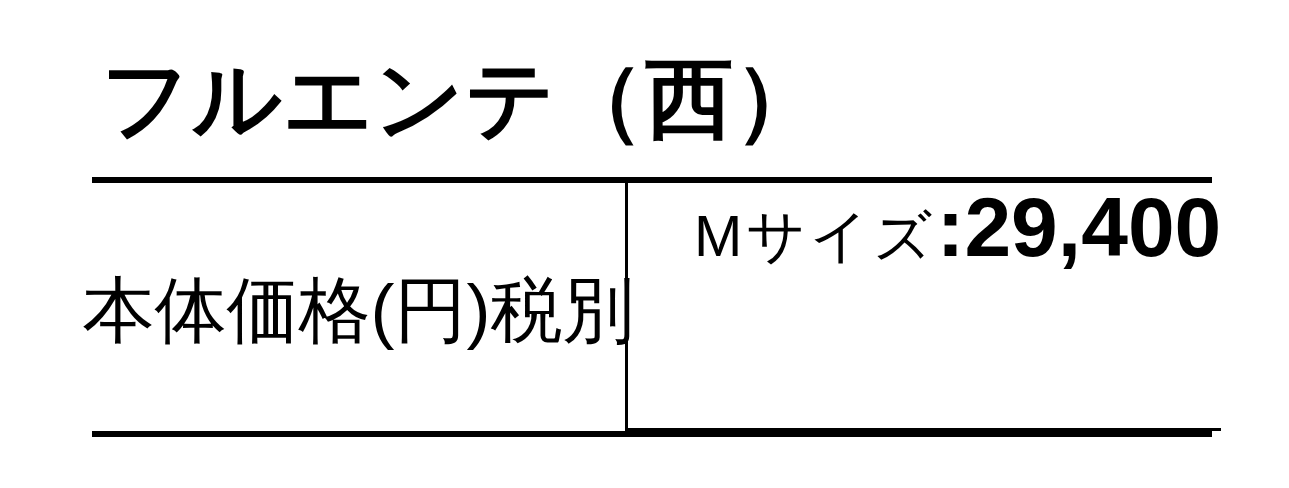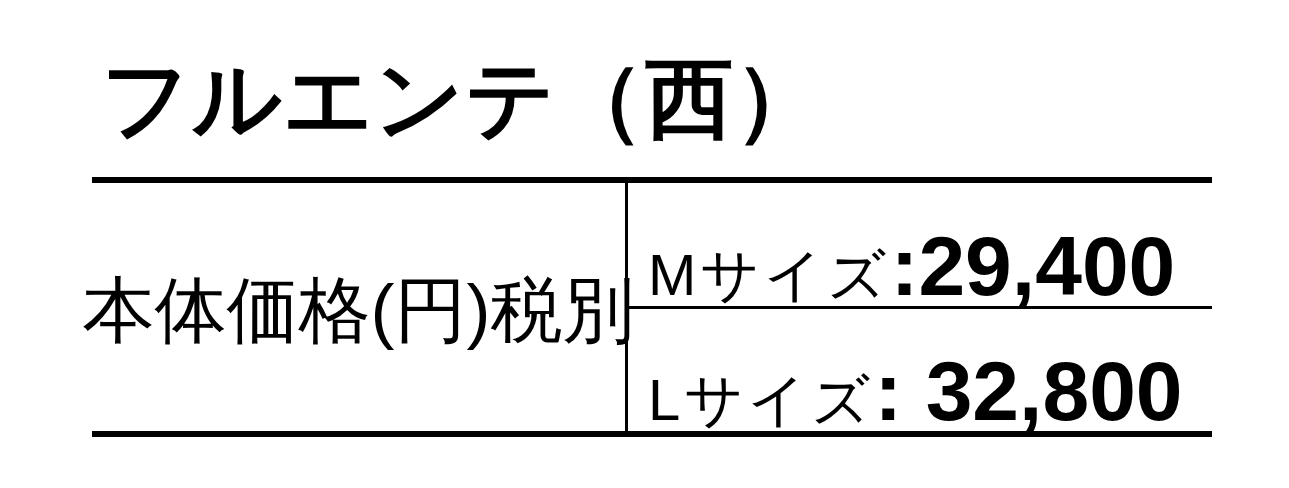--- a/index.html
+++ b/index.html
@@ -57,22 +57,22 @@
   }
 
   .rows-col {
     flex: 1;
     display: flex;
     flex-direction: column;
   }
   .price-row {
     flex: 1;
     display: flex;
-    align-items: flex-end;
-    padding-left: 20px;
+    align-items: flex-start;
+    padding-left: 66px;
     box-sizing: border-box;
   }
   .price-row.first {
     border-bottom: 3px solid #000000;
   }
   .price-line {
     white-space: pre;
     line-height: 1;
     transform: translateY(2px);
   }
@@ -97,18 +97,15 @@
   <div class="header-cell">
     <span class="header-text">本体価格(円)税別</span>
   </div>
 
   <div class="rows-col">
 
     <div class="price-row first">
       <span class="price-line"><span class="size-label">Mサイズ</span><span class="price-sep">:</span><span class="price-value">29,400</span></span>
     </div>
 
-    <div class="price-row">
-      <span class="price-line"><span class="size-label">Lサイズ</span><span class="price-sep">: </span><span class="price-value">32,800</span></span>
-    </div>
 
   </div>
 </div>
 
 </body></html>

